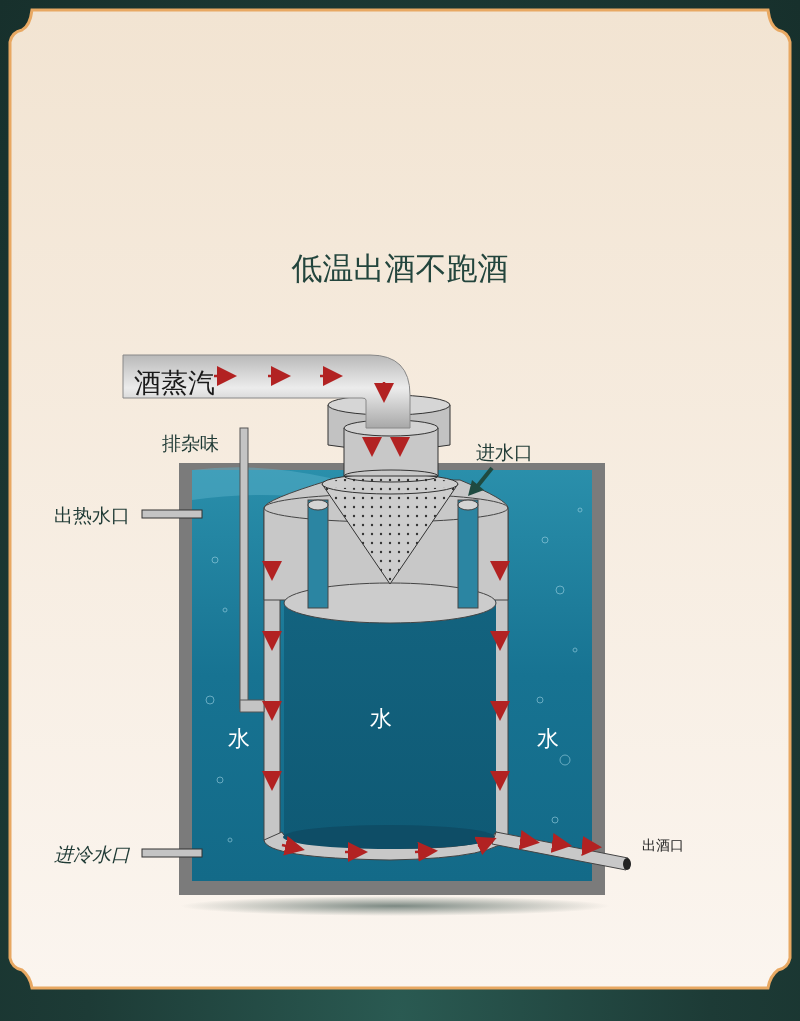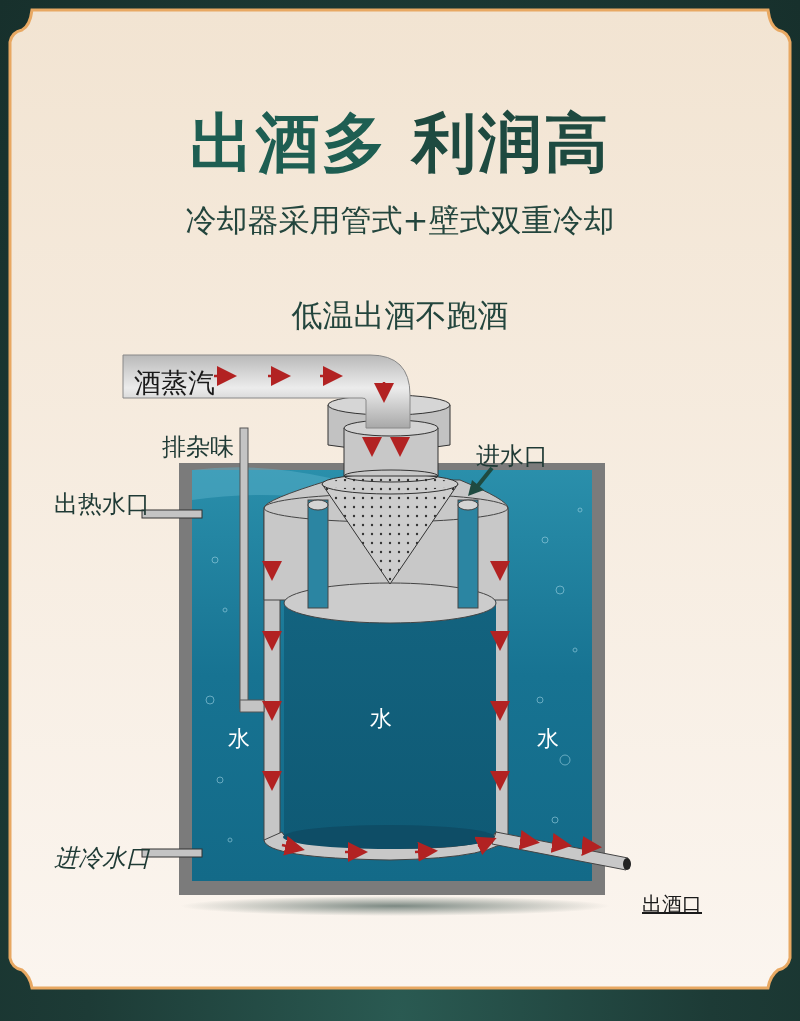--- a/index.html
+++ b/index.html
@@ -4,47 +4,43 @@
 <style>
   html,body{margin:0;padding:0;}
   body{width:800px;height:1021px;overflow:hidden;background:#1f3a35;font-family:"DejaVu Sans","Liberation Sans",sans-serif;position:relative;}
   .bg{position:absolute;inset:0;background:radial-gradient(ellipse at 50% 100%,#2a5a52 0%,#1d3b36 55%,#17302c 100%);}
   .card-frame{position:absolute;left:0;top:0;width:800px;height:1021px;}
   .content{position:absolute;left:0;top:0;width:800px;height:1021px;}
   .title{position:absolute;left:0;width:800px;top:100px;text-align:center;font-family:"DejaVu Serif","Liberation Serif",serif;font-weight:bold;font-size:64px;letter-spacing:2px;color:#1e5e52;margin:0;}
   .title span.b{color:#1e4a40;}
   .sub{position:absolute;left:0;width:800px;text-align:center;color:#23453d;font-size:31px;margin:0;}
   .sub1{top:200px;}
-  .sub2{top:248px;margin-top:47px;}
+  .sub2{top:248px;}
   .diagram{position:absolute;left:0;top:0;width:800px;height:1021px;}
-  .lbl{position:absolute;font-size:24px;color:#1f3a35;white-space:nowrap;}
+  .lbl{position:absolute;font-size:19px;color:#1f3a35;white-space:nowrap;}
   .lbl.dark{color:#1a1a1a;}
   .lbl.white{color:#ffffff;font-size:22px;}
   .steam-label{position:absolute;left:134px;top:365px;font-size:27px;color:#1a1a1a;}
 </style>
 </head>
 <body>
 
 <div class="bg"></div>
 
 <svg class="card-frame" viewBox="0 0 800 1021" xmlns="http://www.w3.org/2000/svg">
   <defs>
     <linearGradient id="cardGrad" x1="0" y1="0" x2="0" y2="1">
       <stop offset="0" stop-color="#f2e4d2"></stop>
       <stop offset="1" stop-color="#fbf5ef"></stop>
     </linearGradient>
   </defs>
   <path d="M32,10 H768 Q770,26 778,30 Q788,32 790,42 V958 Q788,968 778,970 Q770,976 768,988 H32 Q30,976 22,970 Q12,968 10,958 V42 Q12,32 22,30 Q30,26 32,10 Z" fill="url(#cardGrad)" stroke="#e8a862" stroke-width="3"></path>
 </svg>
 
 <div class="content">
-  <h1 class="title">
-    <span>出酒多</span>&nbsp;<span class="b">利润高</span>
-  </h1>
-  <p class="sub sub1">冷却器采用管式+壁式双重冷却</p>
   <p class="sub sub2">低温出酒不跑酒</p>
 </div>
 
 <svg class="diagram" viewBox="0 0 800 1021" xmlns="http://www.w3.org/2000/svg">
   <defs>
     <linearGradient id="water" x1="0" y1="0" x2="0" y2="1">
       <stop offset="0" stop-color="#2a8fab"></stop>
       <stop offset="0.5" stop-color="#177392"></stop>
       <stop offset="1" stop-color="#136a88"></stop>
     </linearGradient>
@@ -175,18 +171,18 @@
 
   <g>
     <line x1="492" y1="468" x2="476" y2="488" stroke="#1f4a40" stroke-width="4"></line>
     <path d="M468,496 L472,480 L484,490 Z" fill="#1f4a40"></path>
   </g>
 </svg>
 
 <span class="steam-label">酒蒸汽</span>
 <span class="lbl" style="left:162px;top:431px;">排杂味</span>
 <span class="lbl" style="left:476px;top:440px;text-align:right;">进水口</span>
-<span class="lbl" style="left:54px;top:488px;font-family:Liberation Serif, serif;">出热水口</span>
+<span class="lbl" style="left:54px;top:503px;font-family:Liberation Serif, serif;">出热水口</span>
 <span class="lbl" style="left:54px;top:842px;font-style:italic;">进冷水口</span>
-<span class="lbl dark" style="left:642px;top:891px;font-size:20px;text-decoration:underline;">出酒口</span>
+<span class="lbl dark" style="left:642px;top:837px;font-size:14px;">出酒口</span>
 <span class="lbl white" style="left:228px;top:724px;">水</span>
 <span class="lbl white" style="left:370px;top:704px;">水</span>
 <span class="lbl white" style="left:537px;top:724px;">水</span>
 
 </body></html>

